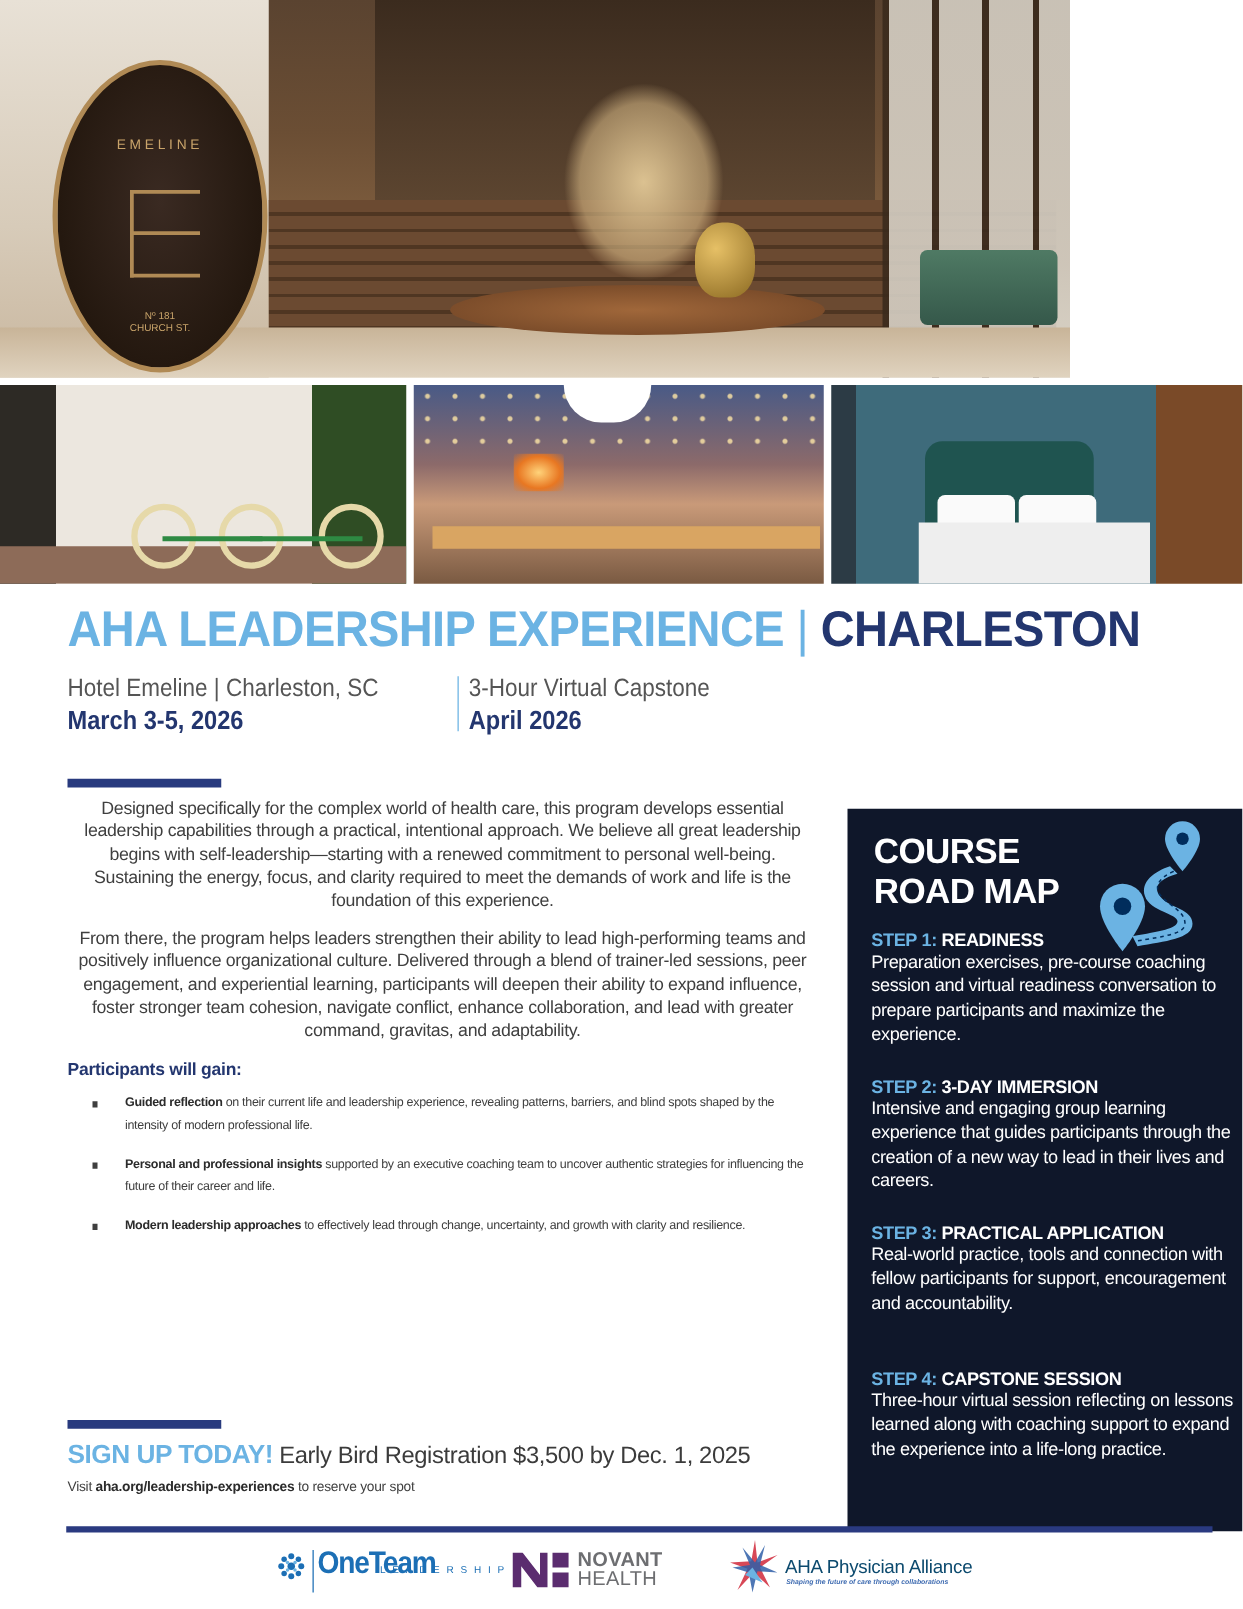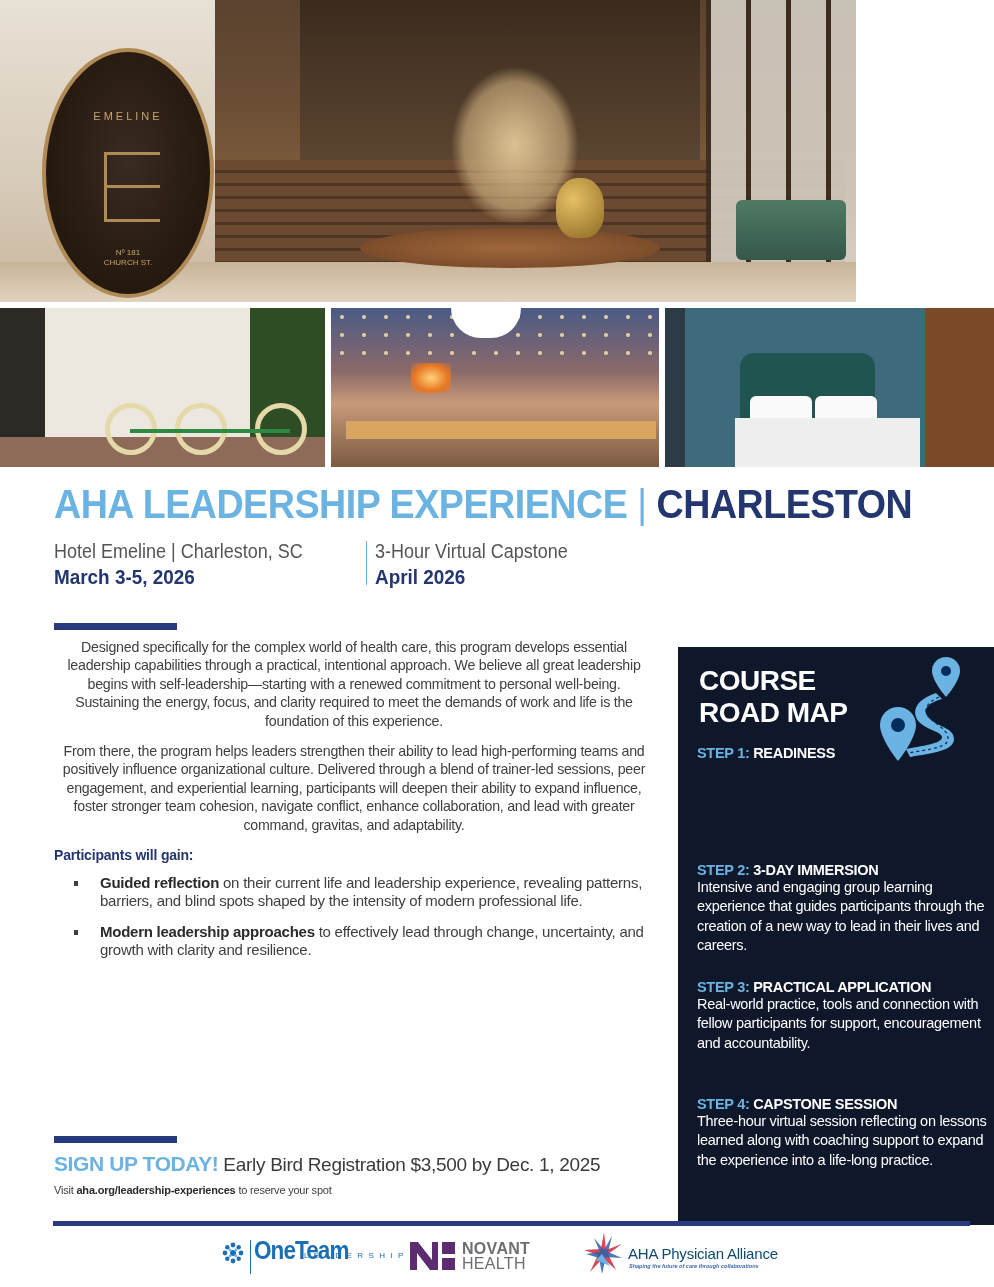--- a/index.html
+++ b/index.html
@@ -62,21 +62,21 @@
   .venue-divider { position:absolute; left:366px; top:541px; width:1px; height:44px; background:#6bb3e3; }
 
   
   .accent-bar { position:absolute; left:54px; width:123px; height:7px; background:#283a7e; }
   .body-text { position:absolute; left:54px; width:600px; font-size:14.2px; line-height:18.4px; color:#3f3f3f; letter-spacing:-0.25px;text-align:center; }
   .para1 { top:638px; }
   .para2 { top:742px; }
   .gain-head { position:absolute; left:54px; top:847px; font-size:14px; font-weight:bold; color:#23366f; letter-spacing:-0.2px; }
 
   .bullets { position:absolute; left:72px; top:874px; width:575px; list-style:none; }
-  .bullets li { position:relative; padding-left:28px; font-size:15px; line-height:18.4px; color:#3f3f3f; margin-bottom:12px; letter-spacing:-0.25px; }
+  .bullets li { position:relative; padding-left:28px; font-size:10px; line-height:18.4px; color:#3f3f3f; margin-bottom:12px; letter-spacing:-0.25px; }
   .bullets li .dot { position:absolute; left:2px; top:7px; width:4px; height:5px; background:#3f3f3f; }
   .bullets li b { color:#2b2b2b; }
 
   .signup { position:absolute; left:54px; top:1152px; white-space:nowrap; }
   .signup .cta { font-size:21px; font-weight:bold; color:#6bb3e3; letter-spacing:-0.4px; }
   .signup .price { font-size:19px; color:#3b3b3b; letter-spacing:-0.3px; }
   .visit { position:absolute; left:54px; top:1184px; font-size:11px; color:#3f3f3f; white-space:nowrap; letter-spacing:-0.2px; }
   .visit b { color:#2b2b2b; }
 
   
@@ -166,20 +166,21 @@
   <div class="line2">April 2026</div>
 </div>
 
 <div class="accent-bar" style="top:623px"></div>
 <p class="body-text para1">Designed specifically for the complex world of health care, this program develops essential leadership capabilities through a practical, intentional approach. We believe all great leadership begins with self-leadership—starting with a renewed commitment to personal well-being. Sustaining the energy, focus, and clarity required to meet the demands of work and life is the foundation of this experience.</p>
 <p class="body-text para2">From there, the program helps leaders strengthen their ability to lead high-performing teams and positively influence organizational culture. Delivered through a blend of trainer-led sessions, peer engagement, and experiential learning, participants will deepen their ability to expand influence, foster stronger team cohesion, navigate conflict, enhance collaboration, and lead with greater command, gravitas, and adaptability.</p>
 
 <div class="gain-head">Participants will gain:</div>
 <ul class="bullets">
   <li><span class="dot"></span><b>Guided reflection</b><span> on their current life and leadership experience, revealing patterns, barriers, and blind spots shaped by the intensity of modern professional life.</span></li>
+  <li><span class="dot"></span><b>Personal and professional insights</b><span> supported by an executive coaching team to uncover authentic strategies for influencing the future of their career and life.</span></li>
   <li><span class="dot"></span><b>Modern leadership approaches</b><span> to effectively lead through change, uncertainty, and growth with clarity and resilience.</span></li>
 </ul>
 
 <div class="accent-bar" style="top:1136px"></div>
 <div class="signup">
   <span class="cta">SIGN UP TODAY!</span><span class="price"> Early Bird Registration $3,500 by Dec. 1, 2025</span>
 </div>
 <div class="visit">
   <span>Visit </span><b>aha.org/leadership-experiences</b><span> to reserve your spot</span>
 </div>
@@ -193,20 +194,21 @@
     <path d="M70 4 a14 14 0 0 1 14 14 c0 10 -14 26 -14 26 c0 0 -14 -16 -14 -26 a14 14 0 0 1 14 -14z" fill="#6bb3e3"></path>
     <circle cx="70" cy="18" r="5" fill="#012d5c"></circle>
     <path d="M66 46 C52 50 46 56 52 64 C60 74 78 74 78 86 C78 98 56 100 34 104 L30 96 C52 92 66 90 66 84 C66 78 44 76 40 64 C36 52 48 44 60 40 Z" fill="#6bb3e3"></path>
     <path d="M63 44 C52 49 46 56 53 64 C60 72 72 76 72 86 C72 94 56 96 32 100" fill="none" stroke="#012d5c" stroke-width="1.2" stroke-dasharray="3 3"></path>
     <path d="M22 54 a18 18 0 0 1 18 18 c0 14 -18 36 -18 36 c0 0 -18 -22 -18 -36 a18 18 0 0 1 18 -18z" fill="#6bb3e3"></path>
     <circle cx="22" cy="72" r="7" fill="#012d5c"></circle>
   </svg>
 
   <div class="step" style="top:98px">
     <div class="sh"><span class="num">STEP 1:</span><span class="nm"> READINESS</span></div>
+    <div class="sd">Preparation exercises, pre-course coaching session and virtual readiness conversation to prepare participants and maximize the experience.</div>
   </div>
   <div class="step" style="top:215px">
     <div class="sh"><span class="num">STEP 2:</span><span class="nm"> 3-DAY IMMERSION</span></div>
     <div class="sd">Intensive and engaging group learning experience that guides participants through the creation of a new way to lead in their lives and careers.</div>
   </div>
   <div class="step" style="top:332px">
     <div class="sh"><span class="num">STEP 3:</span><span class="nm"> PRACTICAL APPLICATION</span></div>
     <div class="sd">Real-world practice, tools and connection with fellow participants for support, encouragement and accountability.</div>
   </div>
   <div class="step" style="top:449px">

